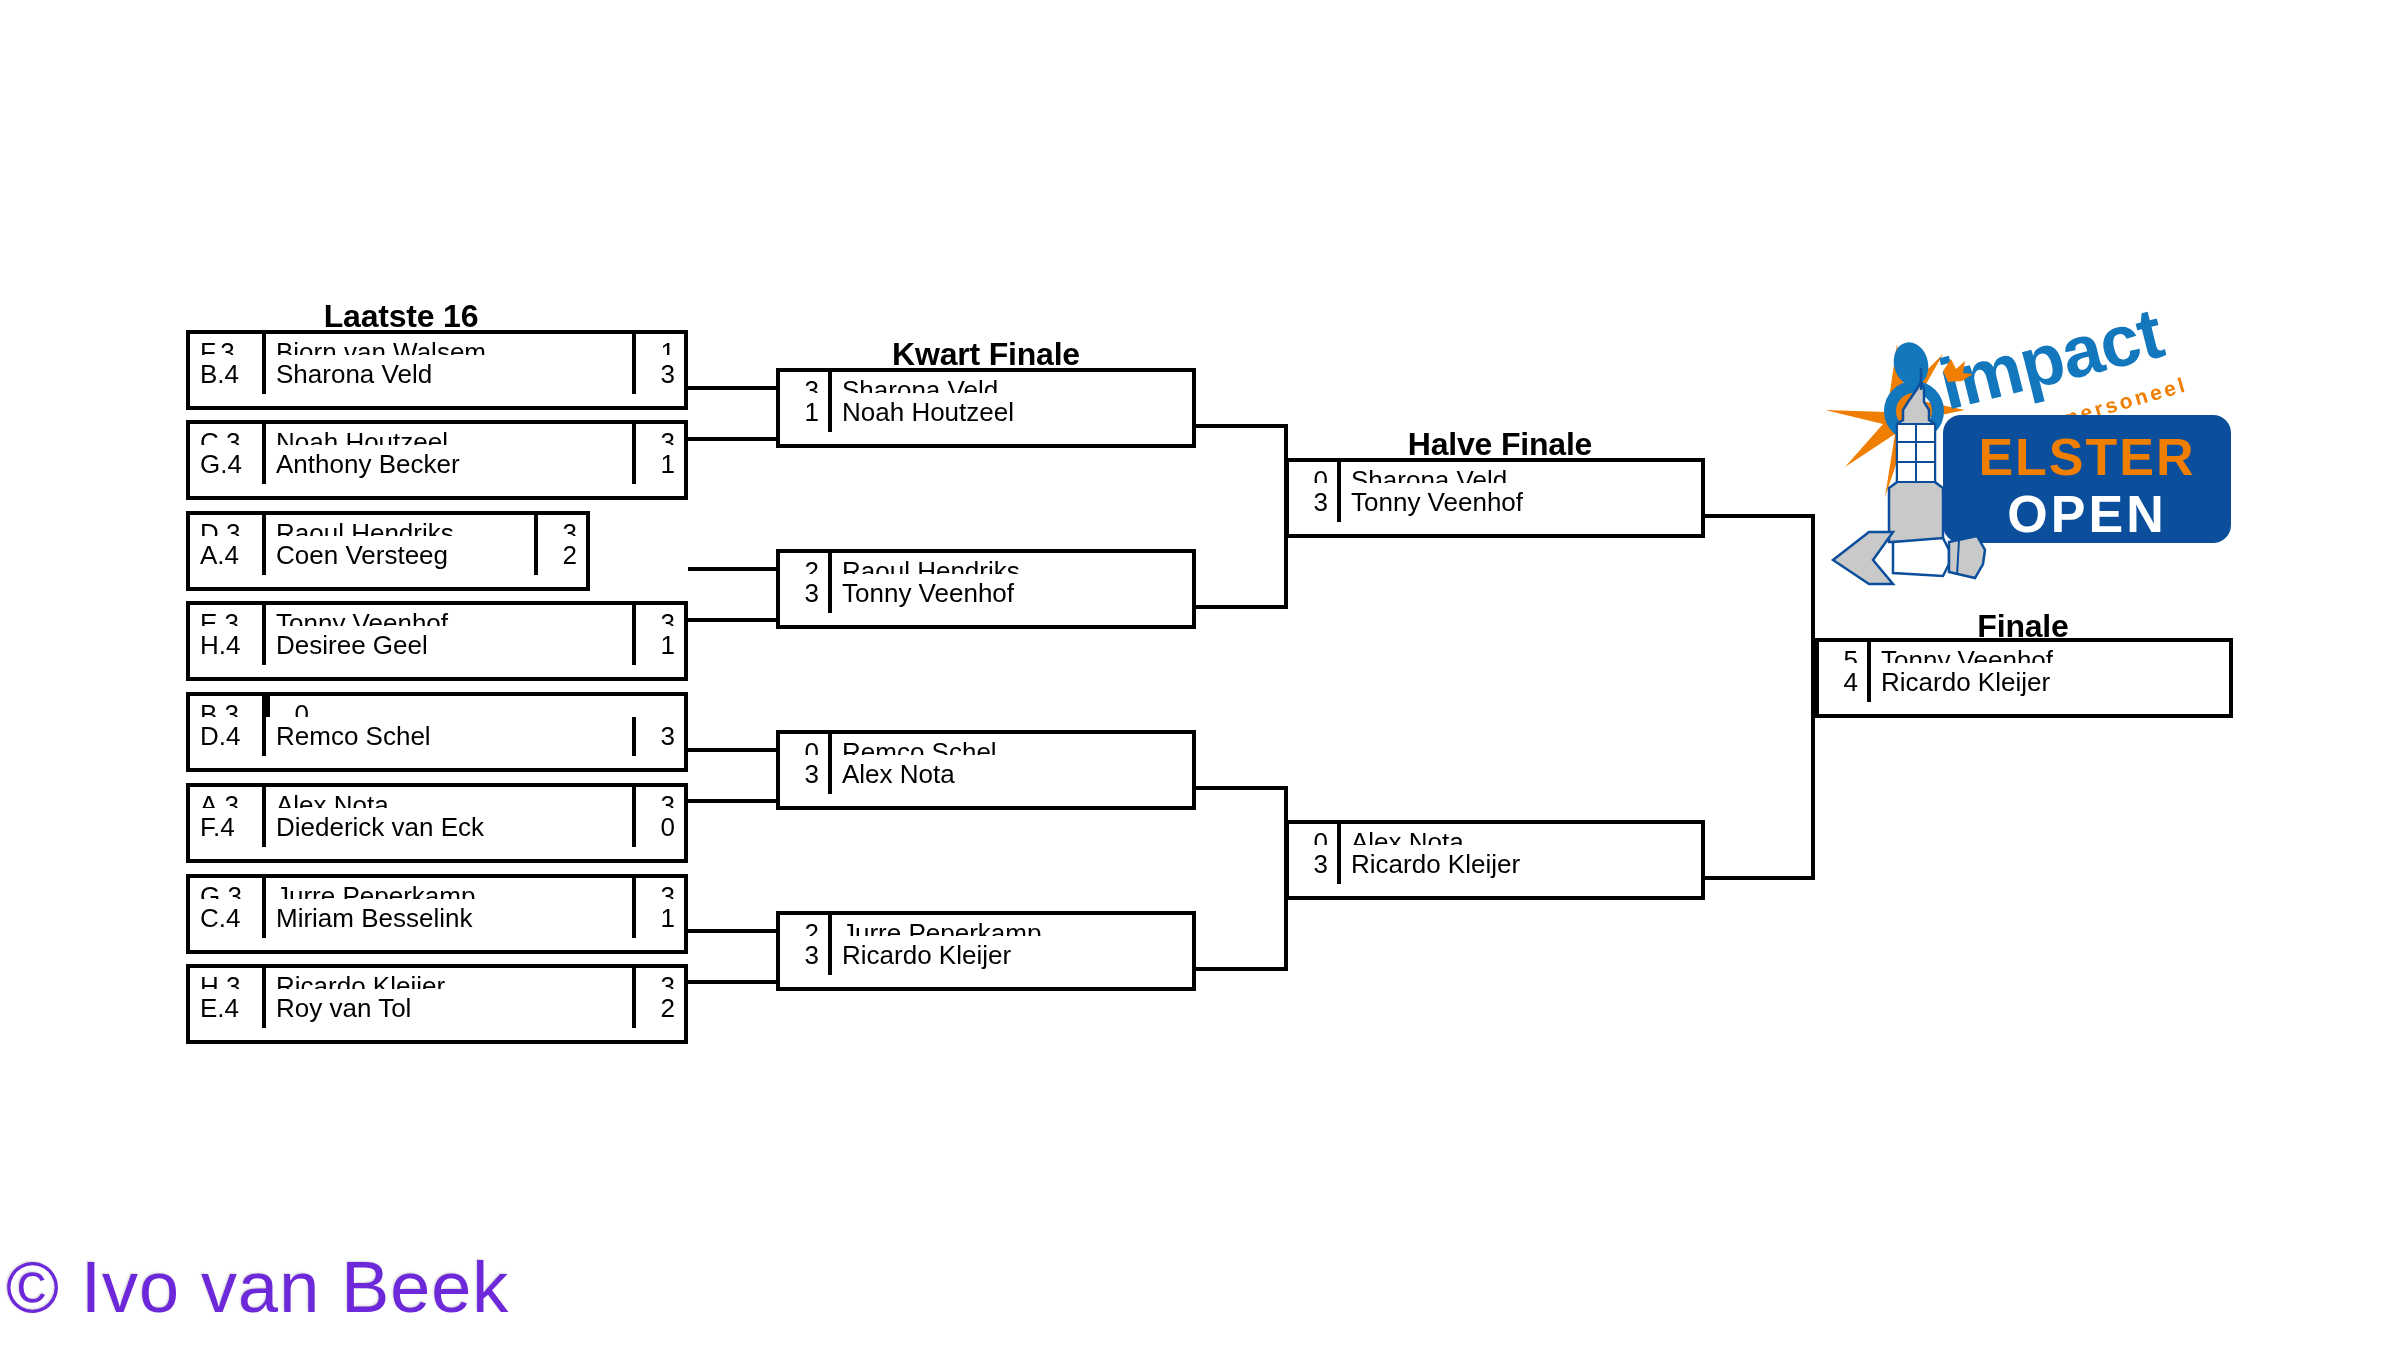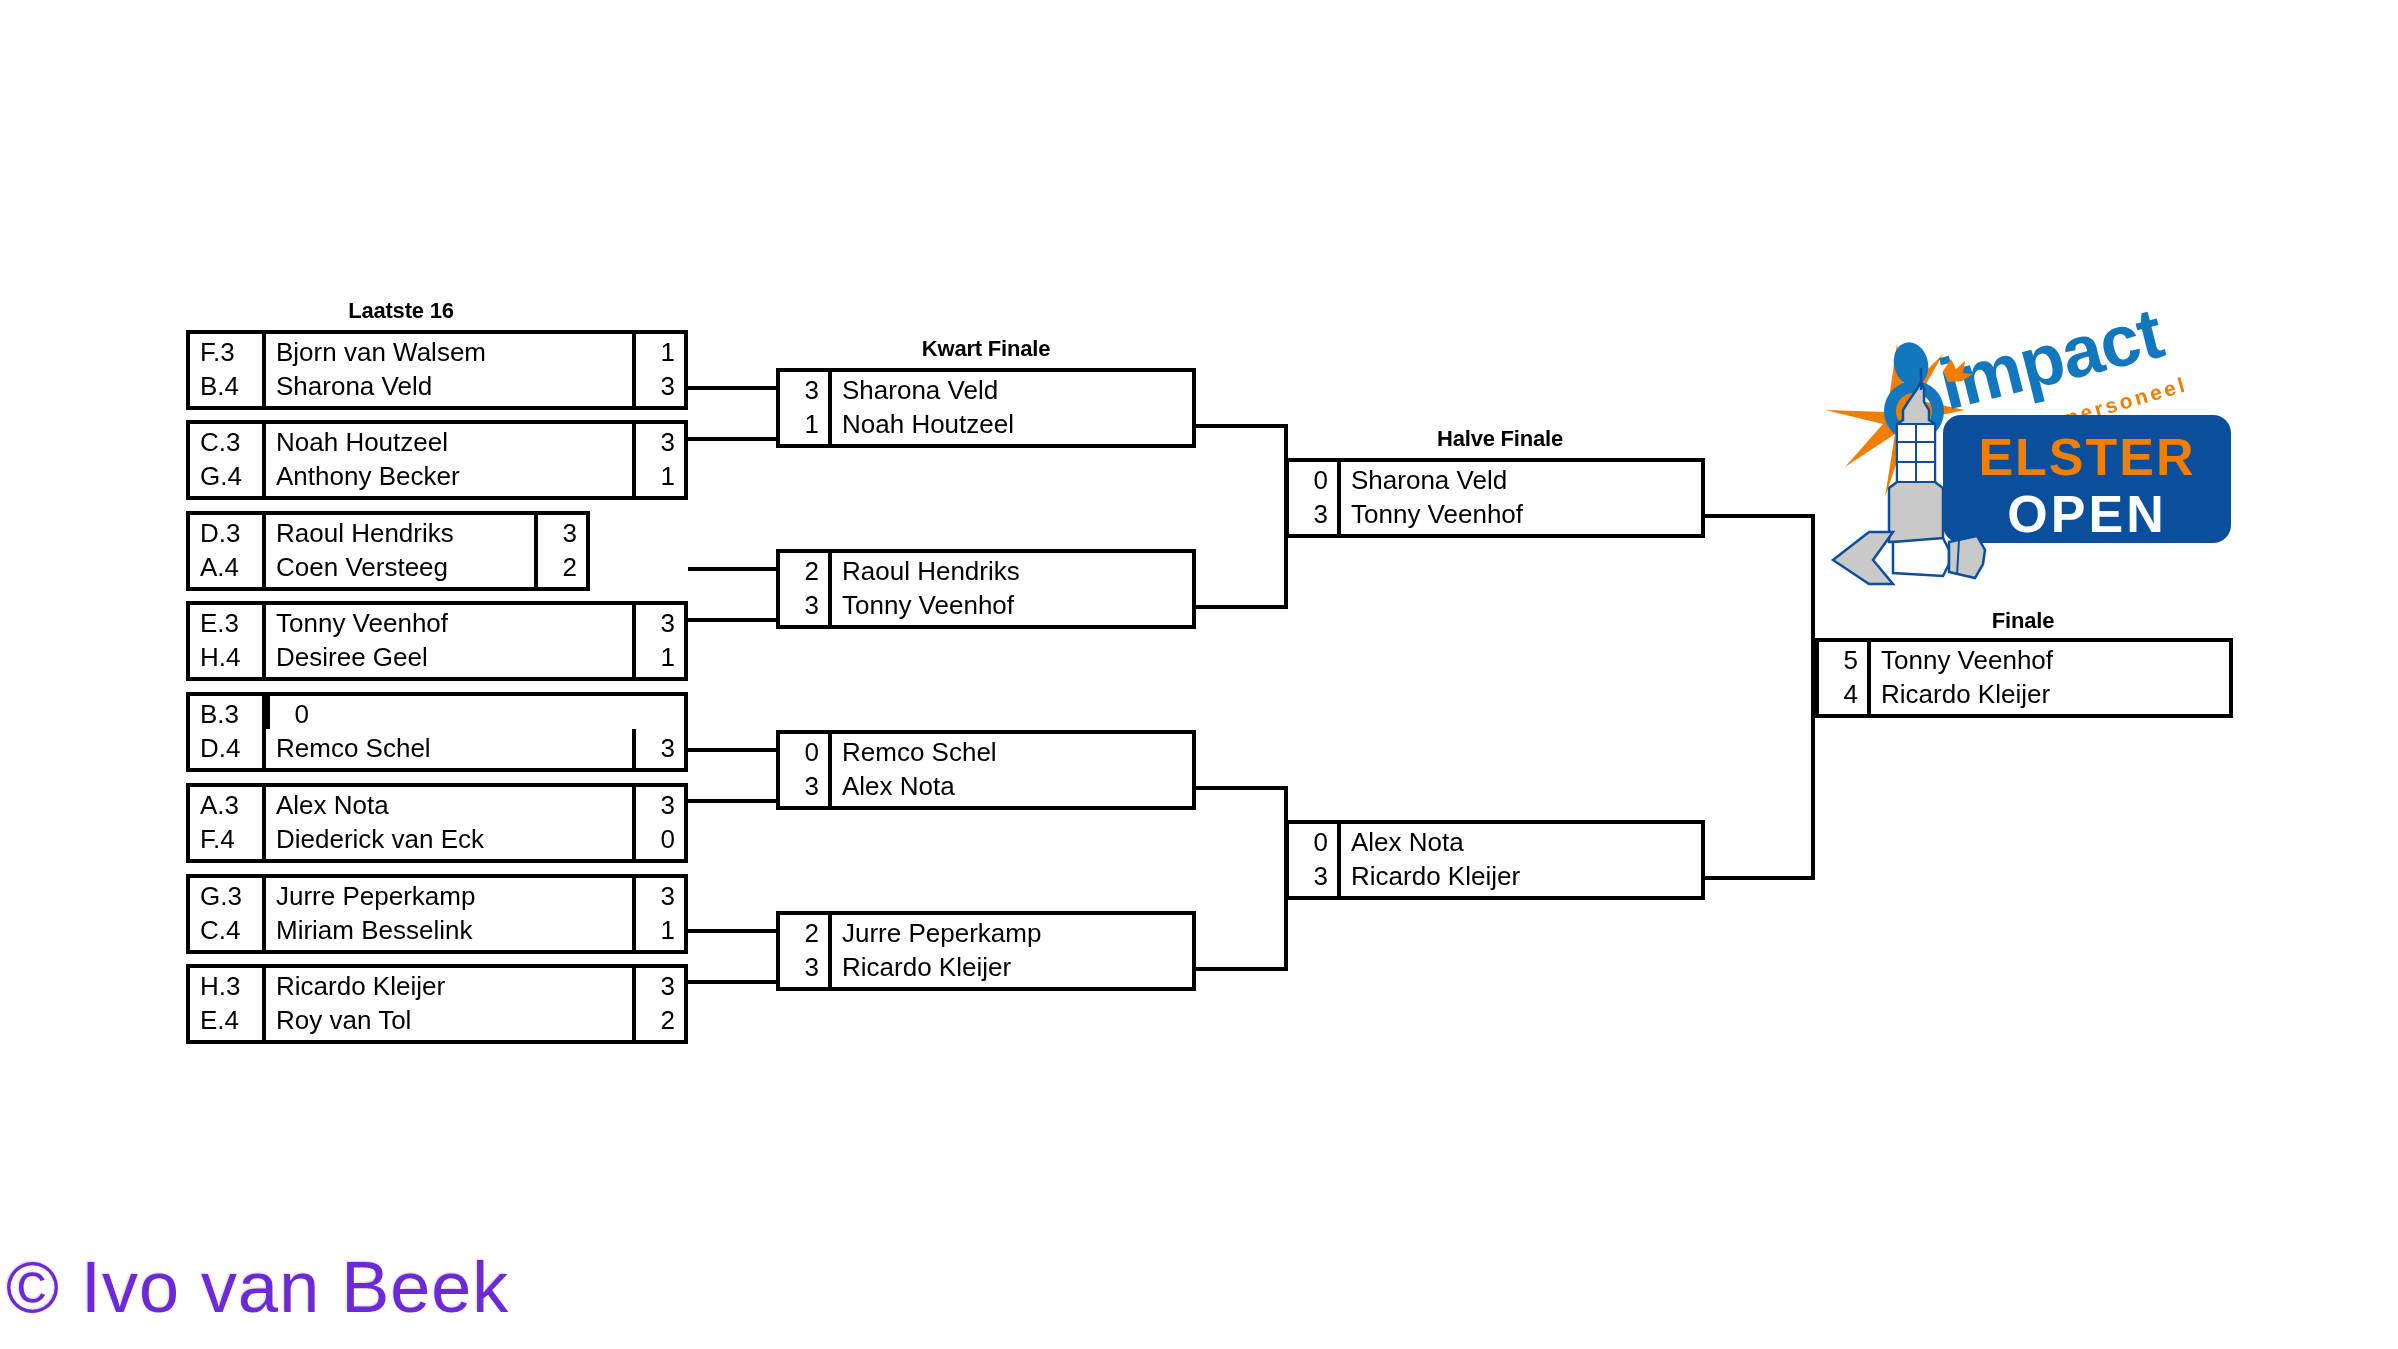--- a/index.html
+++ b/index.html
@@ -6,31 +6,31 @@
   html,body{margin:0;padding:0;background:#ffffff;}
   body{
     width:2398px;height:1349px;position:relative;overflow:hidden;
     font-family:"Liberation Sans","DejaVu Sans",sans-serif;
     -webkit-font-smoothing:none;
   }
   #stage{position:absolute;left:0;top:0;width:2398px;height:1349px;}
 
   
   .round-title{
-    position:absolute;font-weight:bold;font-size:22px;color:#000;
+    position:absolute;font-weight:bold;font-size:32px;color:#000;
     white-space:nowrap;text-align:center;letter-spacing:-0.2px;
   }
 
   
   .mbox{position:absolute;box-sizing:border-box;background:#fff;
         border:4px solid #000;}
   .mrow{position:absolute;left:0;right:0;height:39px;box-sizing:border-box;
         display:flex;align-items:flex-start;background:#fff;}
   .mrow.top{top:0;border-bottom:3px solid #000;}
-  .mrow.bot{bottom:0;}
+  .mrow.bot{bottom:12px;}
 
   .seed{width:76px;height:100%;box-sizing:border-box;border-right:4px solid #000;
         display:flex;align-items:center;padding-left:10px;
         font-size:26px;color:#000;}
   .pname{flex:1 1 auto;height:100%;box-sizing:border-box;
         display:flex;align-items:center;padding-left:10px;
         font-size:26px;color:#000;overflow:hidden;white-space:nowrap;}
   .score{width:52px;height:100%;box-sizing:border-box;border-left:4px solid #000;
         display:flex;align-items:center;justify-content:flex-end;padding-right:9px;
         font-size:26px;color:#000;}

